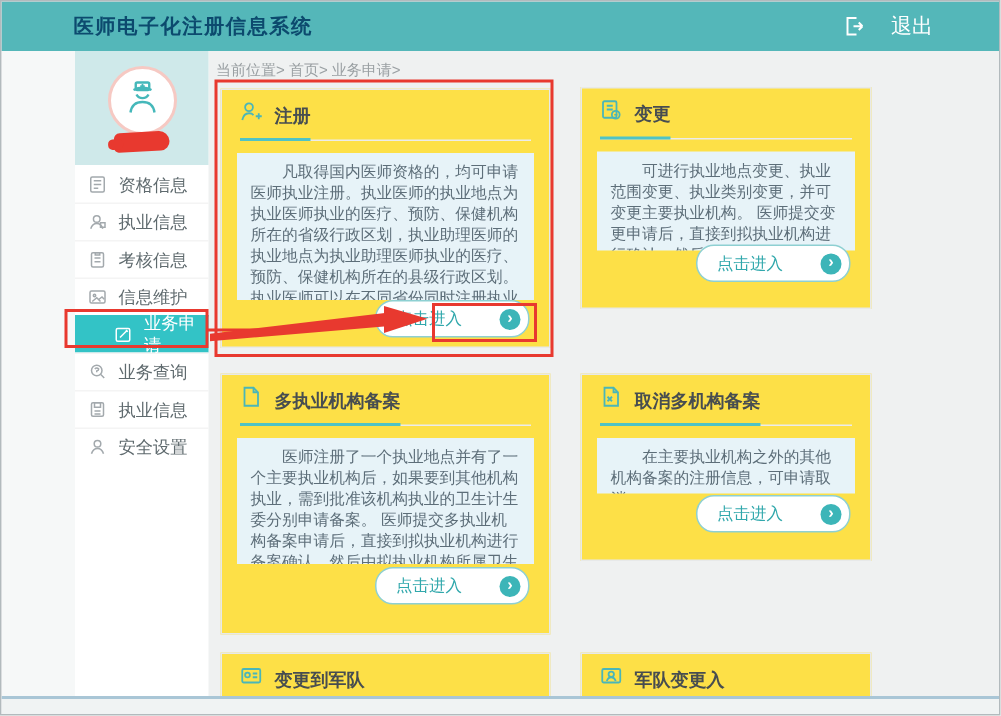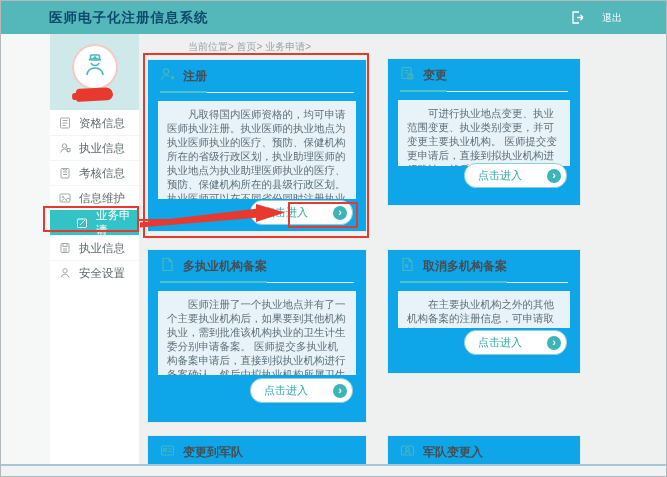--- a/index.html
+++ b/index.html
@@ -1,39 +1,39 @@
 <!DOCTYPE html>
 <html><head>
 <meta charset="utf-8">
 <style>
   html,body{margin:0;padding:0;background:#dfe3e4;font-family:"Liberation Sans","DejaVu Sans",sans-serif;}
   .window{position:relative;width:665px;height:475px;border:1px solid #b2babd;background:#eff1f1;overflow:hidden;margin:0;}
 
   
   .hdr{position:absolute;left:0;top:0;width:100%;height:33px;background:#54b7b9;z-index:2;}
   .hdr-title{position:absolute;left:48px;top:0;line-height:33px;color:#0c4a6e;font-size:13.5px;font-weight:bold;letter-spacing:1px;}
-  .logout{position:absolute;right:44px;top:0;height:33px;display:flex;align-items:center;gap:18px;color:#ffffff;font-size:10px;cursor:pointer;}
+  .logout{position:absolute;right:44px;top:0;height:33px;display:flex;align-items:center;gap:18px;color:#ffffff;font-size:14px;cursor:pointer;}
   .logout svg{display:block;}
 
   
   .gutter{position:absolute;left:0;top:33px;width:49px;height:442px;background:#f6f8f8;}
   .sidebar{position:absolute;left:49px;top:33px;width:89px;height:442px;background:#ffffff;z-index:1;}
   .avatar-panel{height:76px;background:#cfe9ea;position:relative;}
   .avatar{position:absolute;left:50%;top:10px;transform:translateX(-50%);width:42px;height:42px;background:#ffffff;border:2px solid #f6c9c3;border-radius:50%;display:flex;align-items:center;justify-content:center;}
   .scribble{position:absolute;left:26px;top:54px;width:37px;height:13px;background:#e8392f;border-radius:4px 7px 6px 3px;transform:rotate(-3deg);}
   .scribble:after{content:"";position:absolute;left:-4px;top:4px;width:10px;height:7px;background:#e8392f;border-radius:3px;}
   .nav{position:absolute;left:0;top:77px;width:100%;}
   .nav-item{height:24px;display:flex;align-items:center;gap:8px;padding-left:9px;font-size:11.5px;color:#5f6a6e;border-top:1px solid #f4f4f4;cursor:pointer;}
   .nav-item:first-child{border-top:none;}
   .nav-item svg{flex:0 0 auto;display:block;}
   .nav-item.active{background:#33c3c6;color:#ffffff;border-top-color:#33c3c6;padding-left:26px;}
 
   
-  .breadcrumb{position:absolute;left:143px;top:39px;font-size:10px;color:#9aa0a3;margin-left:44px;}
-  .card{position:absolute;background:#0ea5e9;border:1px solid #e7e9e9;box-sizing:border-box;overflow:hidden;}
+  .breadcrumb{position:absolute;left:143px;top:39px;font-size:10px;color:#9aa0a3;}
+  .card{position:absolute;background:#fde047;border:1px solid #e7e9e9;box-sizing:border-box;overflow:hidden;}
   .card-head{margin:7px 12px 0;border-bottom:1px solid #ebebeb;}
   .head-inner{display:inline-flex;align-items:center;gap:8px;padding-bottom:5px;border-bottom:2px solid #4fc3c5;margin-bottom:-1px;}
   .card-title{font-size:12px;font-weight:bold;color:#474d50;}
   .card-desc{margin:8px 10px 0;background:#e7f3f8;padding:6px 9px;font-size:10.5px;line-height:14px;color:#5d6e79;text-indent:2em;box-sizing:border-box;overflow:hidden;}
   .card-btn{position:absolute;right:13px;height:23px;display:flex;align-items:center;gap:25px;background:#ffffff;border:1px solid #8ed0d2;border-radius:12px;padding:0 5px 0 13px;font-size:11px;color:#31a8ac;cursor:pointer;}
   .btn-chevron{width:14px;height:14px;border-radius:50%;background:#3cb5b8;color:#ffffff;font-size:11px;line-height:13px;text-align:center;font-weight:bold;}
 
   
   .bottom-line{position:absolute;left:0;top:463px;width:100%;height:2px;background:#a9c6d6;z-index:5;}
   .bottom-strip{position:absolute;left:0;top:465px;width:100%;height:10px;background:#f0f3f3;z-index:5;}
@@ -121,20 +121,29 @@
             <svg width="12" height="12" viewBox="0 0 12 12" fill="none" stroke="#ffffff" stroke-width="1">
               <rect x="1.5" y="2" width="9" height="8.5" rx="1"></rect>
               <path d="M4 8 L8.5 3.5 M8 3 L9.2 4.2"></path>
             </svg>
           </span>
         <span>业务申请</span>
       </div>
       <div class="nav-item">
         <span>
             <svg width="12" height="12" viewBox="0 0 12 12" fill="none" stroke="#a3a9ad" stroke-width="1">
+              <circle cx="5.5" cy="5" r="3.5"></circle>
+              <path d="M4.2 4 q1.3 -1.5 2.6 0 q0 1 -1.3 1.3 v0.8 M5.5 7.3 h0.01 M8.2 7.7 L10.5 10"></path>
+            </svg>
+          </span>
+        <span>业务查询</span>
+      </div>
+      <div class="nav-item">
+        <span>
+            <svg width="12" height="12" viewBox="0 0 12 12" fill="none" stroke="#a3a9ad" stroke-width="1">
               <rect x="2" y="1.5" width="8" height="9" rx="1"></rect>
               <rect x="4" y="1.5" width="4" height="3"></rect>
               <path d="M4 7h4M4 9h4"></path>
             </svg>
           </span>
         <span>执业信息</span>
       </div>
       <div class="nav-item">
         <span>
             <svg width="12" height="12" viewBox="0 0 12 12" fill="none" stroke="#a3a9ad" stroke-width="1">

